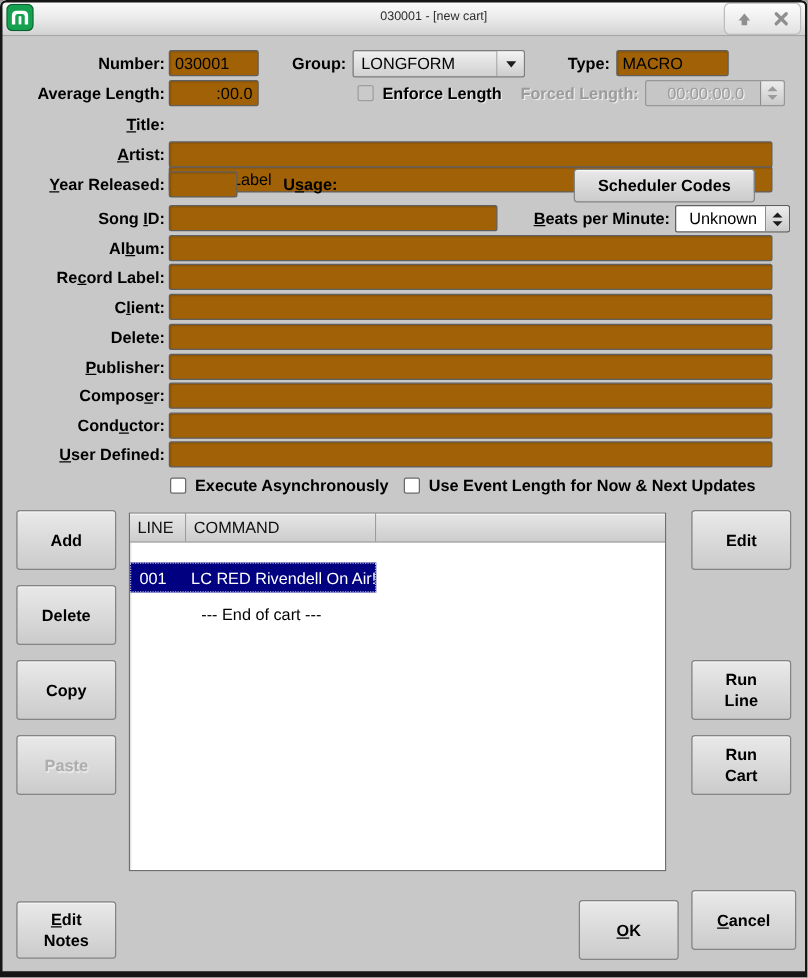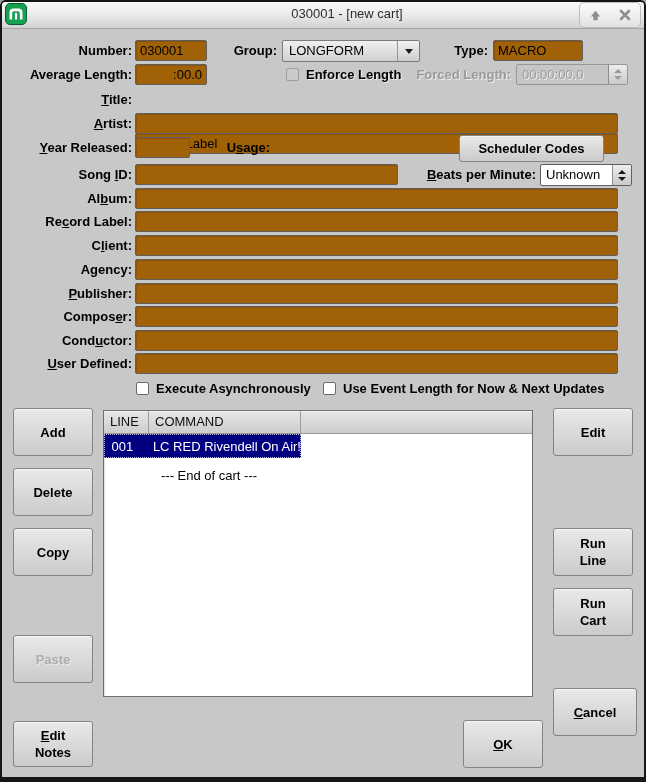--- a/index.html
+++ b/index.html
@@ -8,21 +8,21 @@
     font-family:"Liberation Sans",sans-serif;overflow:hidden;
     border-radius:5px 5px 0 0;box-sizing:border-box;
   }
   #frame{position:absolute;inset:0;border:2px solid #161616;border-bottom-width:5px;
     border-radius:5px 5px 0 0;pointer-events:none;z-index:50;}
   
   #titlebar{position:absolute;left:0;top:0;right:0;height:28px;
     background:linear-gradient(#fdfdfd,#e9e9e9 55%,#d2d2d2);
     border-bottom:1px solid #a6a6a6;border-radius:4px 4px 0 0;}
   #titlebar .title{position:absolute;left:0;right:0;top:0;height:28px;line-height:28px;
-    text-align:center;font-size:13px;color:#2d2d2d;padding-left:48px;}
+    text-align:center;font-size:10px;color:#2d2d2d;padding-left:48px;}
   #app-icon{position:absolute;left:5px;top:3px;width:22px;height:22px;}
   #winctl{position:absolute;right:5px;top:2px;width:60px;height:24px;display:flex;
     background:linear-gradient(#fcfcfc,#e2e2e2);border:1px solid #bdbdbd;border-radius:5px;}
   .winbtn{flex:1;display:flex;align-items:center;justify-content:center;cursor:default;}
   
   .lbl{position:absolute;left:4px;width:128px;text-align:right;
     font-weight:bold;font-size:13px;line-height:21px;color:#000;white-space:nowrap;}
   .dis{color:#9b9b9b;text-shadow:1px 1px 0 #ececec;}
   
   .field{position:absolute;box-sizing:border-box;height:21px;background:#a16207;
@@ -34,50 +34,50 @@
     background:linear-gradient(#f0f0f0,#d0d0d0);border:1px solid #7c7c7c;border-radius:2px;
     font-size:13px;line-height:20px;padding:0 6px;color:#000;}
   .combo .arrowsect{position:absolute;right:0;top:0;bottom:0;width:21px;
     border-left:1px solid #949494;background:linear-gradient(#f4f4f4,#cdcdcd);
     border-radius:0 2px 2px 0;display:flex;align-items:center;justify-content:center;}
   .tri-dn{width:0;height:0;border-left:4px solid transparent;border-right:4px solid transparent;border-top:5px solid #1c1c1c;}
   .tri-up-s{width:0;height:0;border-left:4px solid transparent;border-right:4px solid transparent;border-bottom:4px solid #1c1c1c;}
   .tri-dn-s{width:0;height:0;border-left:4px solid transparent;border-right:4px solid transparent;border-top:4px solid #1c1c1c;}
   .spin{position:absolute;box-sizing:border-box;background:#fff;border:1px solid #5f5f5f;
     border-radius:2px;font-size:13px;}
-  .spin .txt{position:absolute;left:5px;top:0;bottom:0;right:20px;line-height:20px;white-space:nowrap;}
+  .spin .txt{position:absolute;left:5px;top:0;bottom:0;right:20px;line-height:20px;white-space:nowrap;text-align:center;}
   .spin .arrcol{position:absolute;right:0;top:0;bottom:0;width:18px;border-left:1px solid #8b8b8b;
     background:linear-gradient(#ededed,#cacaca);display:flex;flex-direction:column;
     align-items:center;justify-content:center;gap:3px;border-radius:0 2px 2px 0;}
   .spin.disabled{background:#c6c6c6;border-color:#979797;}
   .spin.disabled .txt{color:#9b9b9b;text-shadow:1px 1px 0 #ececec;}
   .spin.disabled .tri-up-s{border-bottom-color:#9b9b9b;}
   .spin.disabled .tri-dn-s{border-top-color:#9b9b9b;}
   
   .cb{position:absolute;width:13px;height:13px;box-sizing:border-box;background:#fff;
     border:1px solid #6a6a6a;border-radius:2px;}
   .cb.disabled{background:#cacaca;border-color:#9e9e9e;}
   .cblbl{position:absolute;font-weight:bold;font-size:13px;line-height:19px;color:#000;white-space:nowrap;}
   
   .btn{position:absolute;box-sizing:border-box;border:1px solid #848484;border-radius:3px;
     background:linear-gradient(#e9e9e9,#cbcbcb);display:flex;flex-direction:column;
     align-items:center;justify-content:center;font-weight:bold;font-size:13px;color:#000;
     box-shadow:inset 0 1px 0 #f6f6f6;cursor:default;line-height:17px;text-align:center;}
-  .btn.disabled{color:#adadad;text-shadow:1px 1px 0 #e9e9e9;margin-top:47px;}
+  .btn.disabled{color:#adadad;text-shadow:1px 1px 0 #e9e9e9;}
   
   #mtable{position:absolute;left:103px;top:410px;width:430px;height:287px;box-sizing:border-box;
     background:#fff;border:1px solid #6f6f6f;box-shadow:inset 1px 1px 1px rgba(0,0,0,.12);}
   #mhead{display:flex;height:22px;background:#d2d2d2;border-bottom:1px solid #989898;
     font-size:13px;color:#111;}
   .th{box-sizing:border-box;border-right:1px solid #9d9d9d;padding:0 6px;line-height:21px;
     background:linear-gradient(#e6e6e6,#cdcdcd);box-shadow:inset 0 1px 0 #f4f4f4;}
   .th.c1{width:45px;}
   .th.c2{width:152px;}
   .th.c3{flex:1;border-right:none;}
-  .trow{display:flex;height:24px;align-items:center;font-size:13px;color:#000;}
+  .trow{display:flex;height:24px;align-items:center;font-size:13px;color:#000;margin-top:16px;}
   .trow .cl{width:45px;text-align:center;}
   .trow .cc{padding-left:12px;white-space:nowrap;}
   .trow.selected{width:197px;background:#000080;color:#fff;outline:1px dotted #b9b9d9;outline-offset:-1px;}
   .trow.endrow{margin-top:5px;}
 </style>
 </head>
 <body>
 
 <div id="window">
 
@@ -151,21 +151,21 @@
         <span class="tri-dn-s"></span>
       </span>
   </div>
 
   <span class="lbl" style="top:188px">Al<u>b</u>um:</span>
   <input class="field" style="left: 135px; top: 188px; width: 483px;" value="">
   <span class="lbl" style="top:211px">Re<u>c</u>ord Label:</span>
   <input class="field" style="left: 135px; top: 211px; width: 483px;" value="">
   <span class="lbl" style="top:235px">C<u>l</u>ient:</span>
   <input class="field" style="left: 135px; top: 235px; width: 483px;" value="">
-  <span class="lbl" style="top:259px">Agency:</span>
+  <span class="lbl" style="top:259px">Delete:</span>
   <input class="field" style="left: 135px; top: 259px; width: 483px;" value="">
   <span class="lbl" style="top:283px"><u>P</u>ublisher:</span>
   <input class="field" style="left: 135px; top: 283px; width: 483px;" value="">
   <span class="lbl" style="top:306px">Compos<u>e</u>r:</span>
   <input class="field" style="left: 135px; top: 306px; width: 483px;" value="">
   <span class="lbl" style="top:330px">Cond<u>u</u>ctor:</span>
   <input class="field" style="left: 135px; top: 330px; width: 483px;" value="">
   <span class="lbl" style="top:353px"><u>U</u>ser Defined:</span>
   <input class="field" style="left: 135px; top: 353px; width: 483px;" value="">
 
@@ -215,18 +215,18 @@
     <span>Cart</span>
   </div>
 
   <div class="btn" style="left:13px;top:721px;width:80px;height:46px">
     <span><u>E</u>dit</span>
     <span>Notes</span>
   </div>
   <div class="btn" style="left:463px;top:720px;width:80px;height:48px">
     <span><u>O</u>K</span>
   </div>
-  <div class="btn" style="left:553px;top:688px;width:84px;height:48px">
+  <div class="btn" style="left:553px;top:712px;width:84px;height:48px">
     <span><u>C</u>ancel</span>
   </div>
 
   <div id="frame"></div>
 </div>
 
 </body></html>

